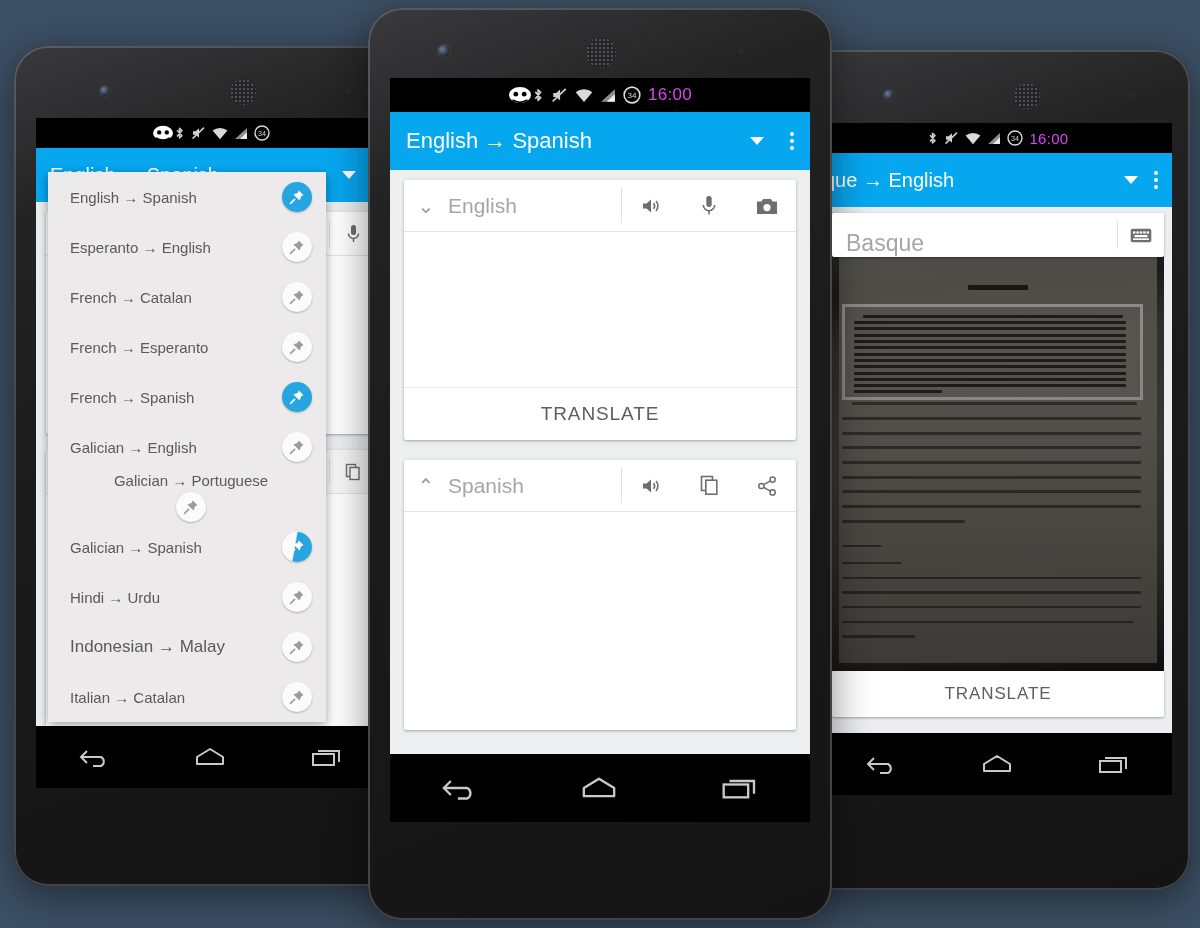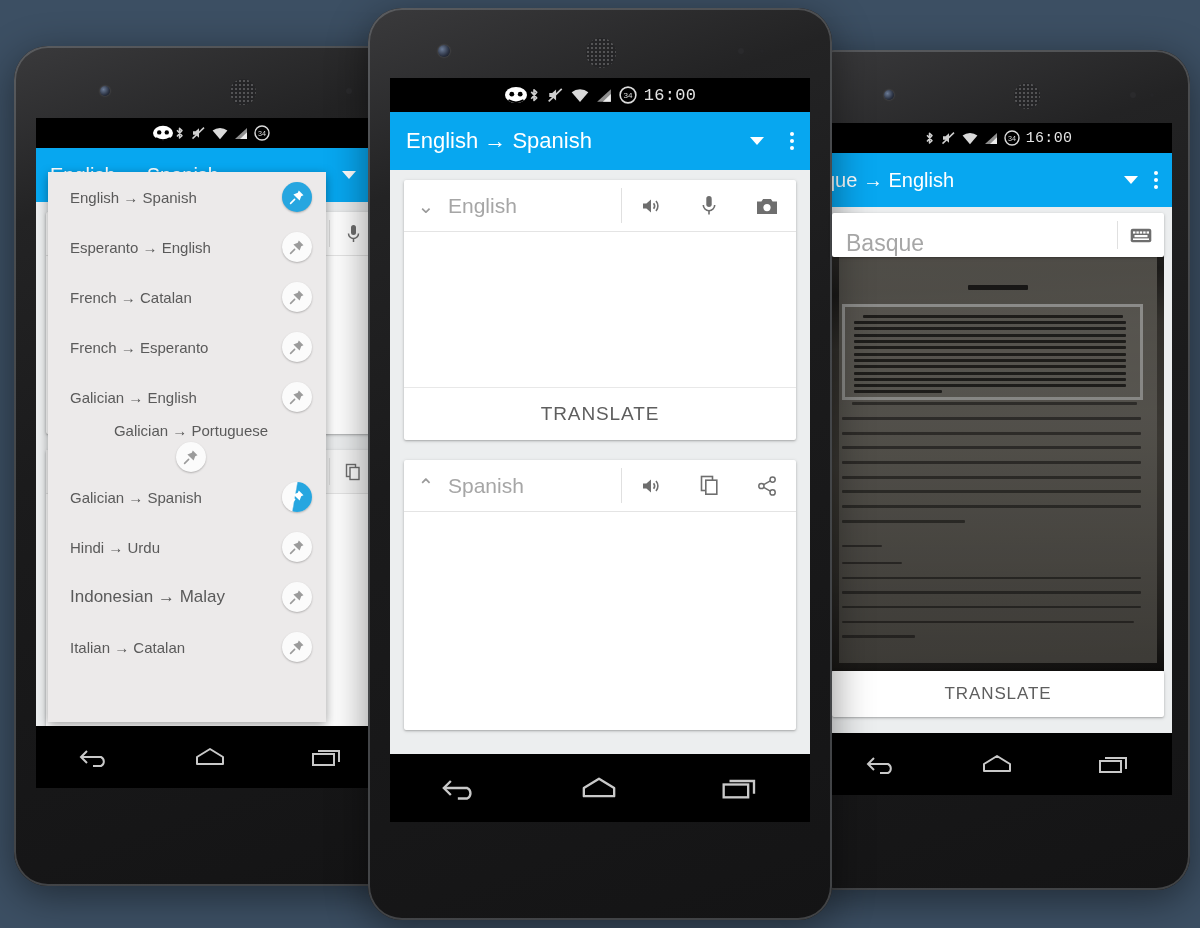--- a/index.html
+++ b/index.html
@@ -25,21 +25,21 @@
         opacity:.85;}
   .phone .sensor{position:absolute;width:6px;height:6px;border-radius:50%;background:#2a2a2c;}
   .phone .sensor2{position:absolute;width:4px;height:4px;border-radius:50%;background:#252527;}
   .screen{position:absolute;overflow:hidden;background:#eceeef;}
 
   
   .statusbar{height:30px;background:#000;display:flex;align-items:center;
              justify-content:center;padding:0 8px;box-sizing:border-box;}
   .sb-left{display:flex;align-items:center;}
   .sb-right{display:flex;align-items:center;gap:6px;}
-  .sb-time{color:#e5e5e5;font-size:15px;letter-spacing:.3px;font-family:Liberation Mono, monospace;}
+  .sb-time{color:#d946ef;font-size:15px;letter-spacing:.3px;}
   .ic{display:inline-block;}
   .cid svg, .ic svg{display:block;}
 
   
   .appbar{background:#07a7f0;display:flex;align-items:center;
           padding:0 14px;box-sizing:border-box;position:relative;}
   .appbar .title{color:#fff;font-weight:400;white-space:nowrap;flex:1;}
   .caret{width:0;height:0;border-left:7px solid transparent;border-right:7px solid transparent;
          border-top:8px solid #fff;margin-right:16px;}
   .kebab{display:flex;flex-direction:column;gap:3px;align-items:center;}
@@ -201,20 +201,29 @@
                 <path d="M5.6 10.4 L1.6 14.4" stroke="#9b9b9b" stroke-width="1.6" stroke-linecap="round"></path>
               </svg>
           </span>
         </div>
         <div class="dd-item" style="height:50px;">
           <span class="dd-label" style="font-size:15px;">French → Esperanto</span>
           <span class="pin off">
             <svg width="16" height="16" viewBox="0 0 16 16">
                 <path d="M9.8 1.5 L14.5 6.2 L12.2 7.2 L10.6 11.6 L4.4 5.4 L8.8 3.8 Z" fill="#9b9b9b"></path>
                 <path d="M5.6 10.4 L1.6 14.4" stroke="#9b9b9b" stroke-width="1.6" stroke-linecap="round"></path>
+              </svg>
+          </span>
+        </div>
+        <div class="dd-item" style="height:50px;">
+          <span class="dd-label" style="font-size:15px;">French → Spanish</span>
+          <span class="pin on">
+            <svg width="16" height="16" viewBox="0 0 16 16">
+                <path d="M9.8 1.5 L14.5 6.2 L12.2 7.2 L10.6 11.6 L4.4 5.4 L8.8 3.8 Z" fill="#fff"></path>
+                <path d="M5.6 10.4 L1.6 14.4" stroke="#fff" stroke-width="1.6" stroke-linecap="round"></path>
               </svg>
           </span>
         </div>
         <div class="dd-item" style="height:50px;">
           <span class="dd-label" style="font-size:15px;">Galician → English</span>
           <span class="pin off">
             <svg width="16" height="16" viewBox="0 0 16 16">
                 <path d="M9.8 1.5 L14.5 6.2 L12.2 7.2 L10.6 11.6 L4.4 5.4 L8.8 3.8 Z" fill="#9b9b9b"></path>
                 <path d="M5.6 10.4 L1.6 14.4" stroke="#9b9b9b" stroke-width="1.6" stroke-linecap="round"></path>
               </svg>

